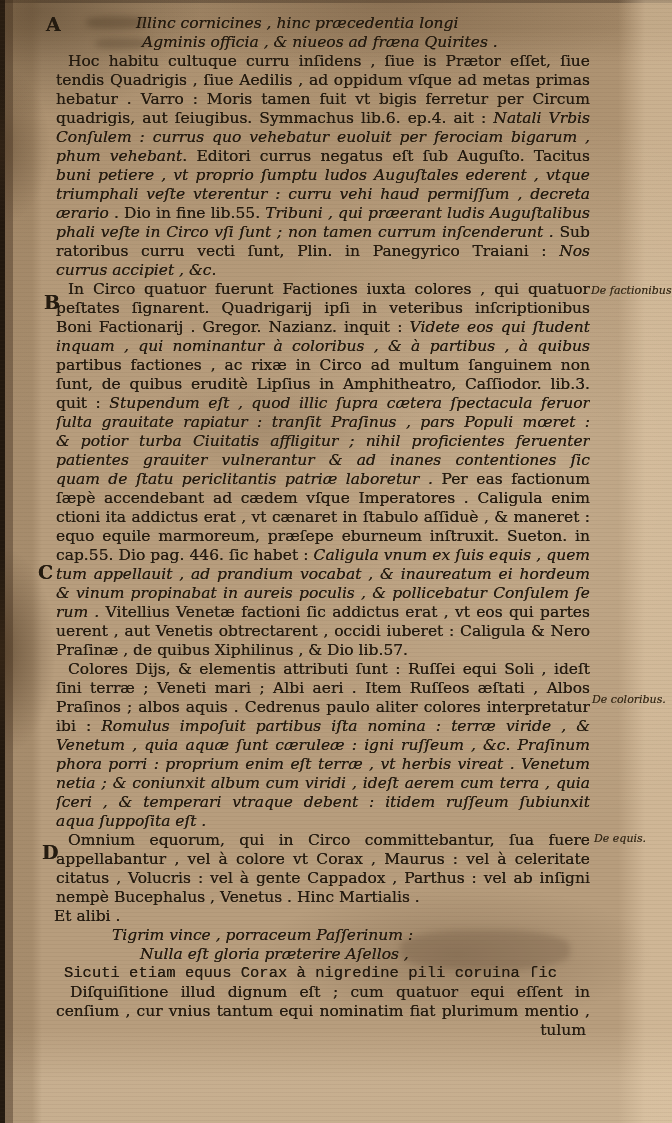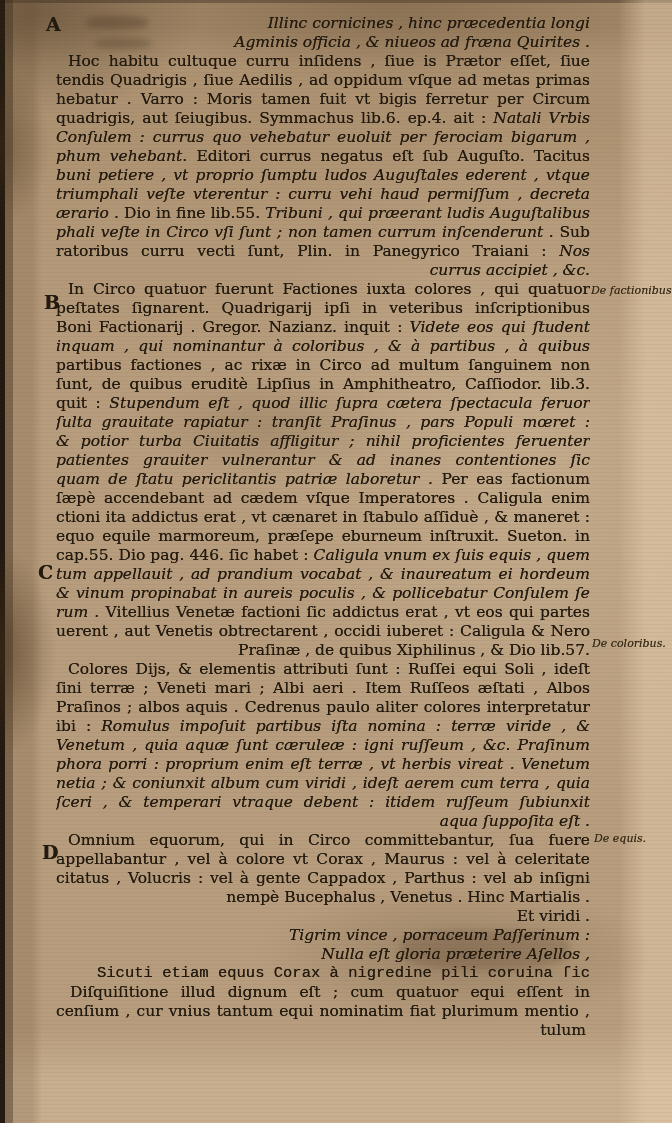--- a/index.html
+++ b/index.html
@@ -21,21 +21,21 @@
       linear-gradient(0deg, rgba(236,216,186,0.30) 0 42px, rgba(0,0,0,0) 95px),
       linear-gradient(180deg, rgba(140,110,75,0.22) 0 130px, rgba(150,120,85,0.10) 260px, rgba(0,0,0,0) 430px);
     font-family:"DejaVu Serif","Liberation Serif",serif;
     color:#231a0f;
   }
   .text-block{
     position:absolute;left:56px;top:14px;width:534px;
     font-size:15.5px;
     text-shadow:0 0 0.6px rgba(35,26,15,0.85);
   }
-  .line{height:19px;line-height:19px;overflow:hidden;text-align:right;}
+  .line{height:19px;line-height:19px;overflow:hidden;text-align:left;}
   .line.just{text-align:justify;text-align-last:justify;}
   .line .it{font-style:italic;}
   .line .ro{font-style:normal;}
   .line.cw{text-align:left;text-align-last:right;padding-right:4px;}
   .margin-letter{
     position:absolute;font-size:19px;font-weight:bold;line-height:19px;
     color:#241b10;text-shadow:0 0 0.6px rgba(35,26,15,0.9);
   }
   .margin-note{
     position:absolute;font-size:11px;font-style:italic;white-space:nowrap;
@@ -52,21 +52,21 @@
   <div class="smudge" style="left:400px;top:930px;width:170px;height:40px;background:rgba(80,60,40,0.22);"></div>
 
   <div>
       <div class="margin-letter" style="left: 46px; top: 15px;">A</div>
       <div class="margin-letter" style="left: 44px; top: 293px;">B</div>
       <div class="margin-letter" style="left: 38px; top: 563px;">C</div>
       <div class="margin-letter" style="left: 42px; top: 843px;">D</div>
     </div>
   <div>
       <div class="margin-note" style="left: 591px; top: 285px;">De factionibus.</div>
-      <div class="margin-note" style="left: 592px; top: 638px;">De coloribus.</div>
+      <div class="margin-note" style="left: 592px; top: 694px;">De coloribus.</div>
       <div class="margin-note" style="left: 594px; top: 833px;">De equis.</div>
     </div>
 
   <div class="text-block">
     <div>
         <div class="line" style="padding-left: 80px;"><span class="it">Illinc cornicines , hinc præcedentia longi</span></div>
         <div class="line" style="padding-left: 86px;"><span class="it">Agminis officia , &amp; niueos ad fræna Quirites .</span></div>
         <div class="line just" style="padding-left: 12px;"><span class="ro">Hoc habitu cultuque curru inſidens , ſiue is Prætor eſſet, ſiue Dictator mit-</span></div>
         <div class="line just"><span class="ro">tendis Quadrigis , ſiue Aedilis , ad oppidum vſque ad metas primas perue-</span></div>
         <div class="line just"><span class="ro">hebatur . Varro : Moris tamen fuit vt bigis ferretur per Circum editor, non</span></div>
@@ -105,21 +105,21 @@
         <div class="line just"><span class="ro">ibi : </span><span class="it">Romulus impoſuit partibus iſta nomina :  terræ viride , &amp; porraceum ; mari</span></div>
         <div class="line just"><span class="it">Venetum , quia aquæ ſunt cæruleæ : igni ruſſeum , &amp;c. Praſinum vocauit à meta-</span></div>
         <div class="line just"><span class="it">phora porri :  proprium enim eſt terræ ,  vt herbis vireat .  Venetum dicitur à Ve-</span></div>
         <div class="line just"><span class="it">netia ; &amp; coniunxit album cum viridi , ideſt aerem cum terra , quia inter  ſe mi-</span></div>
         <div class="line just"><span class="it">ſceri , &amp; temperari vtraque debent : itidem ruſſeum ſubiunxit cæruleo , quia igni</span></div>
         <div class="line"><span class="it">aqua ſuppoſita eſt .</span></div>
         <div class="line just" style="padding-left: 12px;"><span class="ro">Omnium equorum, qui in Circo committebantur, ſua fuere nomina, quibus</span></div>
         <div class="line just"><span class="ro">appellabantur , vel à colore vt Corax ,  Maurus :  vel à celeritate Tigris , In-</span></div>
         <div class="line just"><span class="ro">citatus ,  Volucris :  vel à gente Cappadox , Parthus : vel ab inſigni alio equo</span></div>
         <div class="line"><span class="ro">nempè Bucephalus , Venetus .  Hinc Martialis .</span></div>
-        <div class="line" style="margin-left: -2px;"><span class="ro">Et viridi .</span></div>
+        <div class="line" style="margin-left: -2px;"><span class="ro">Et alibi .</span></div>
         <div class="line" style="padding-left: 56px;"><span class="it">Tigrim vince , porraceum Paſſerinum :</span></div>
         <div class="line" style="padding-left: 84px;"><span class="it">Nulla eſt gloria præterire Aſellos ,</span></div>
         <div class="line" style="padding-left: 8px; font-family: Liberation Mono, monospace;"><span class="ro">Sicuti etiam equus Corax à nigredine pili coruina ſic dictus .</span></div>
         <div class="line just" style="padding-left: 14px;"><span class="ro">Diſquiſitione illud dignum eſt ;  cum quatuor equi eſſent  in quadriga Cir-</span></div>
         <div class="line just"><span class="ro">cenſium , cur vnius tantum equi nominatim fiat plurimum mentio ,  cui &amp; ti-</span></div>
       </div>
     <div class="line cw">tulum</div>
   </div>
 </div>
 

